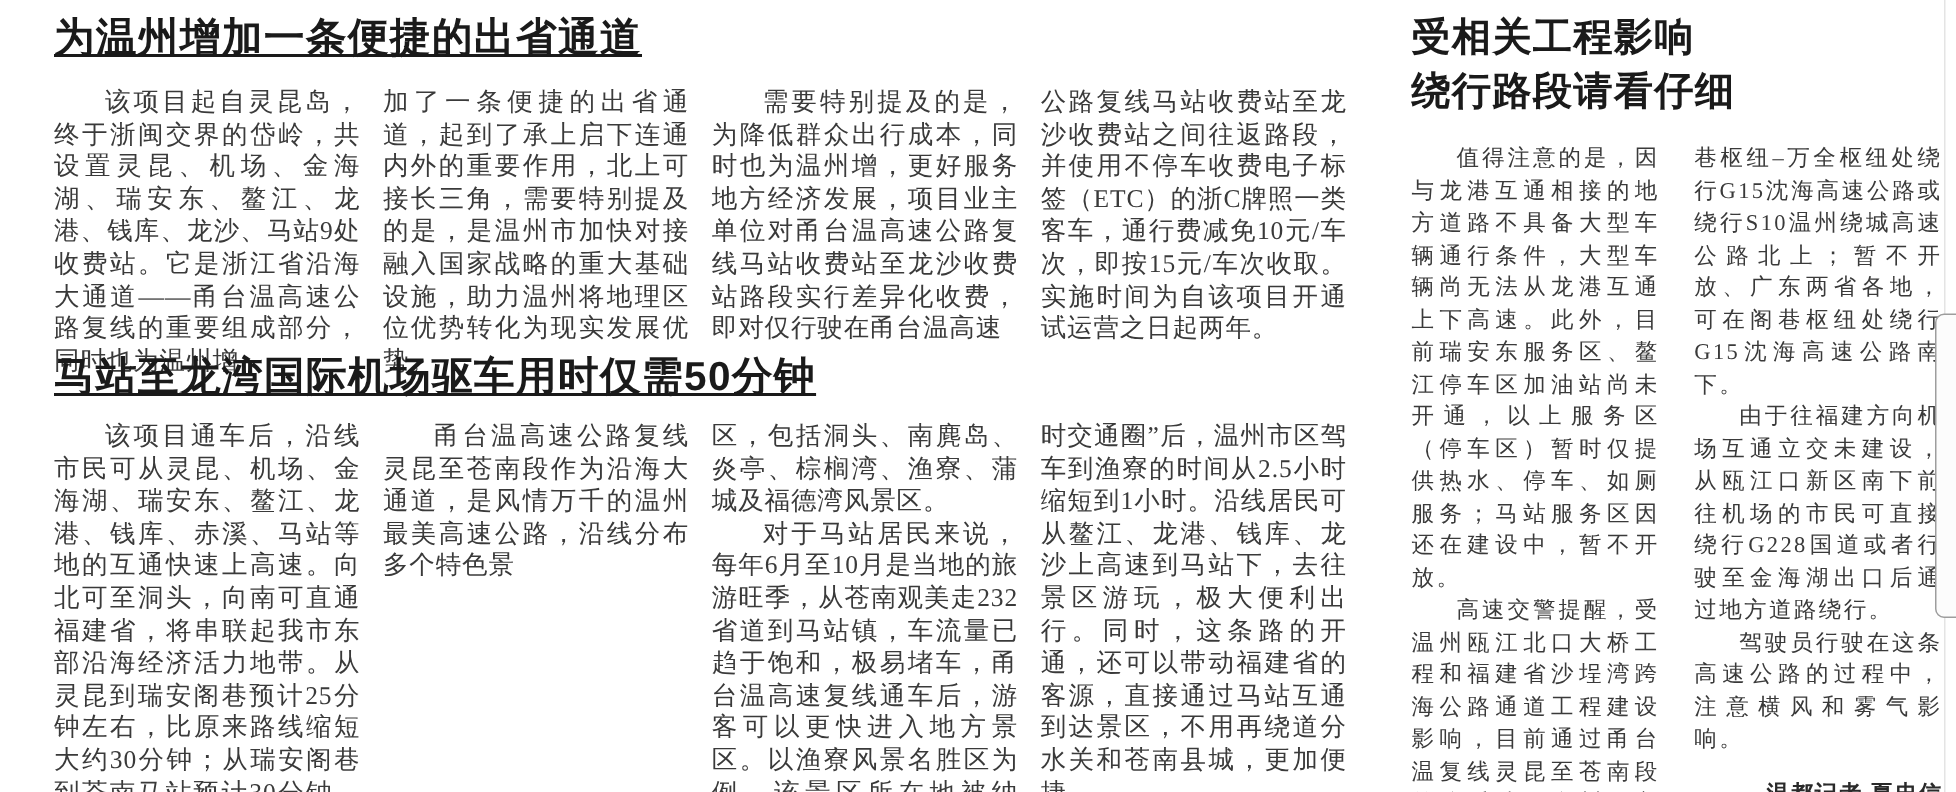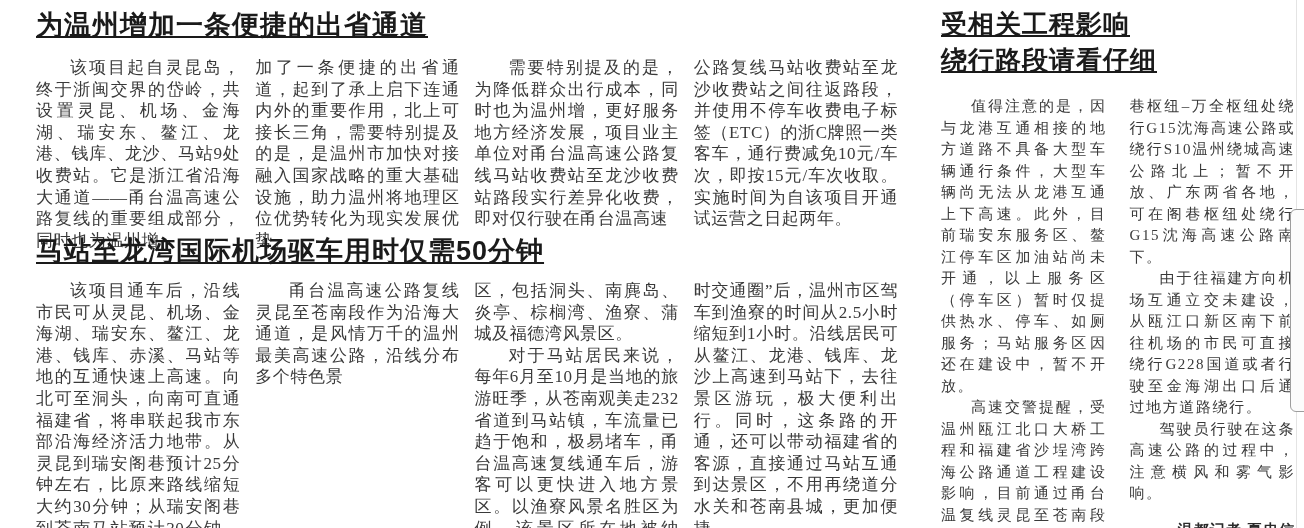--- a/index.html
+++ b/index.html
@@ -11,21 +11,21 @@
   }
   .headline{
     font-family:"Liberation Sans","DejaVu Sans",sans-serif;
     font-weight:bold;color:#1a1a1a;margin:0;
   }
   .article{position:absolute;}
   .a1{left:36px;top:8px;width:862px;}
   .a2{left:36px;top:234px;width:862px;}
   .a3{left:941px;top:6px;width:354px;}
   .a1 .headline,.a2 .headline{font-size:27px;line-height:34px;letter-spacing:1px;text-decoration:underline;}
-  .a3 .headline{font-size:26px;line-height:36px;letter-spacing:1px;text-decoration:underline;}
+  .a3 .headline{font-size:26px;line-height:36px;letter-spacing:1px;}
   .cols{display:flex;gap:15px;}
   .a1 .cols{margin-top:15px;}
   .a2 .cols{margin-top:12px;}
   .a3 .cols{margin-top:18px;gap:23px;}
   .col{flex:1;min-width:0;text-align:justify;}
   .a1 .col,.a2 .col{font-size:17px;line-height:21.6px;letter-spacing:0.6px;}
   .a3 .col{font-size:15px;line-height:21.5px;letter-spacing:1.6px;}
   .col p{margin:0;}
   .col p.indent{text-indent:2em;}
   .byline{

